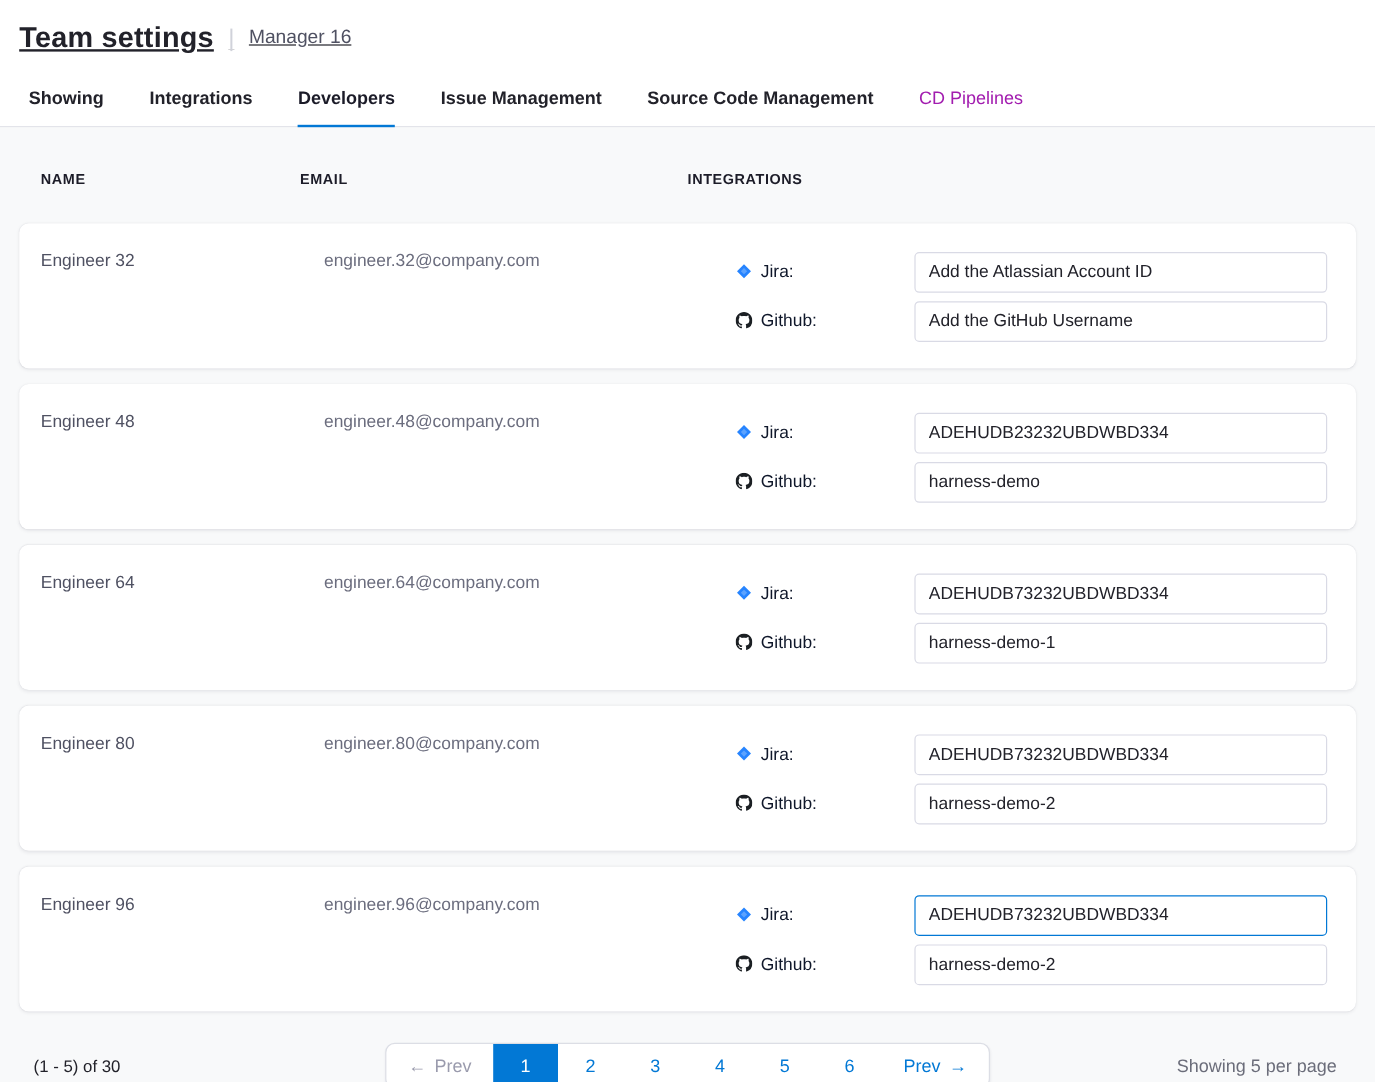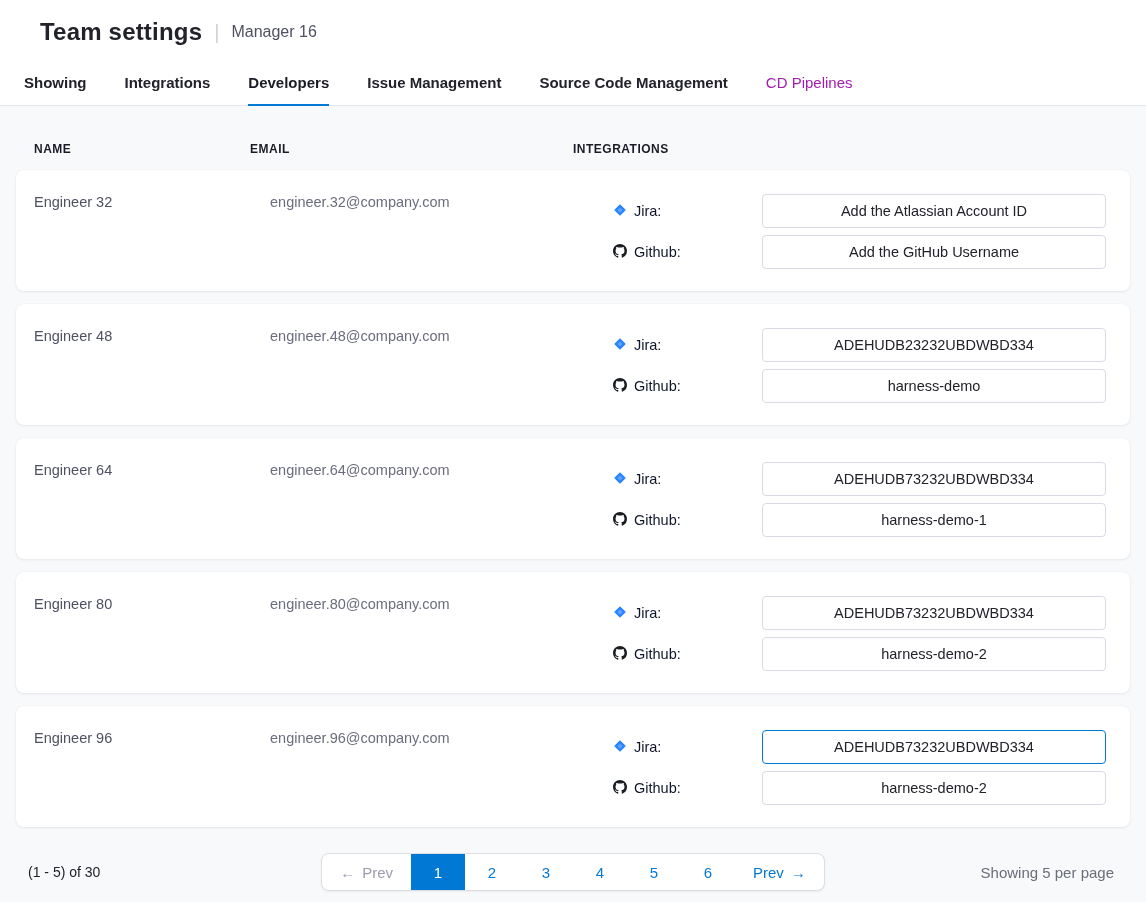--- a/index.html
+++ b/index.html
@@ -6,24 +6,25 @@
   html, body { width: 1146px; height: 902px; }
   body {
     font-family: "Liberation Sans", "DejaVu Sans", sans-serif;
     background: #f8f9fa;
     color: #22222a;
   }
 
   
   .page-header {
     background: #fff;
-    padding: 18px 24px 14px 40px;
+    padding: 18px 24px 14px 16px;
     display: flex;
     align-items: center;
     gap: 12px;
+    text-decoration: underline;
   }
   .page-title { font-size: 24px; font-weight: 700; color: #22222a; letter-spacing: 0.2px; }
   .title-divider { color: #d0d2da; font-size: 20px; font-weight: 300; }
   .page-subtitle { font-size: 16px; color: #4f5162; text-align: center; }
 
   
   .tabbar {
     background: #fff;
     display: flex;
     align-items: stretch;
@@ -52,21 +53,21 @@
   }
   .tab.disabled { color: #a21caf; cursor: default; font-weight: 400; }
 
   
   .content { padding: 36px 0 0 0; }
   .row-grid {
     display: grid;
     grid-template-columns: 216px 323px 1fr;
   }
   .table-header {
-    margin: 0 16px 14px 16px;
+    margin: 0 16px 30px 16px;
     padding: 0 24px 0 18px;
   }
   .col-header {
     font-size: 12px;
     font-weight: 700;
     letter-spacing: 0.5px;
     color: #1c1c28;
     text-transform: uppercase;
   }
 
@@ -100,21 +101,20 @@
     flex: 1;
     height: 34px;
     border: 1px solid #d9dae5;
     border-radius: 4px;
     padding: 0 11px;
     font-size: 14.5px;
     color: #22222a;
     background: #fff;
     font-family: "Liberation Sans", "DejaVu Sans", sans-serif;
     outline: none;
-    text-align: center;
   }
   .int-input.focused {
     border: 1.5px solid #0278d5;
   }
 
   
   .pagination-bar {
     position: relative;
     margin-top: 26px;
     height: 38px;

